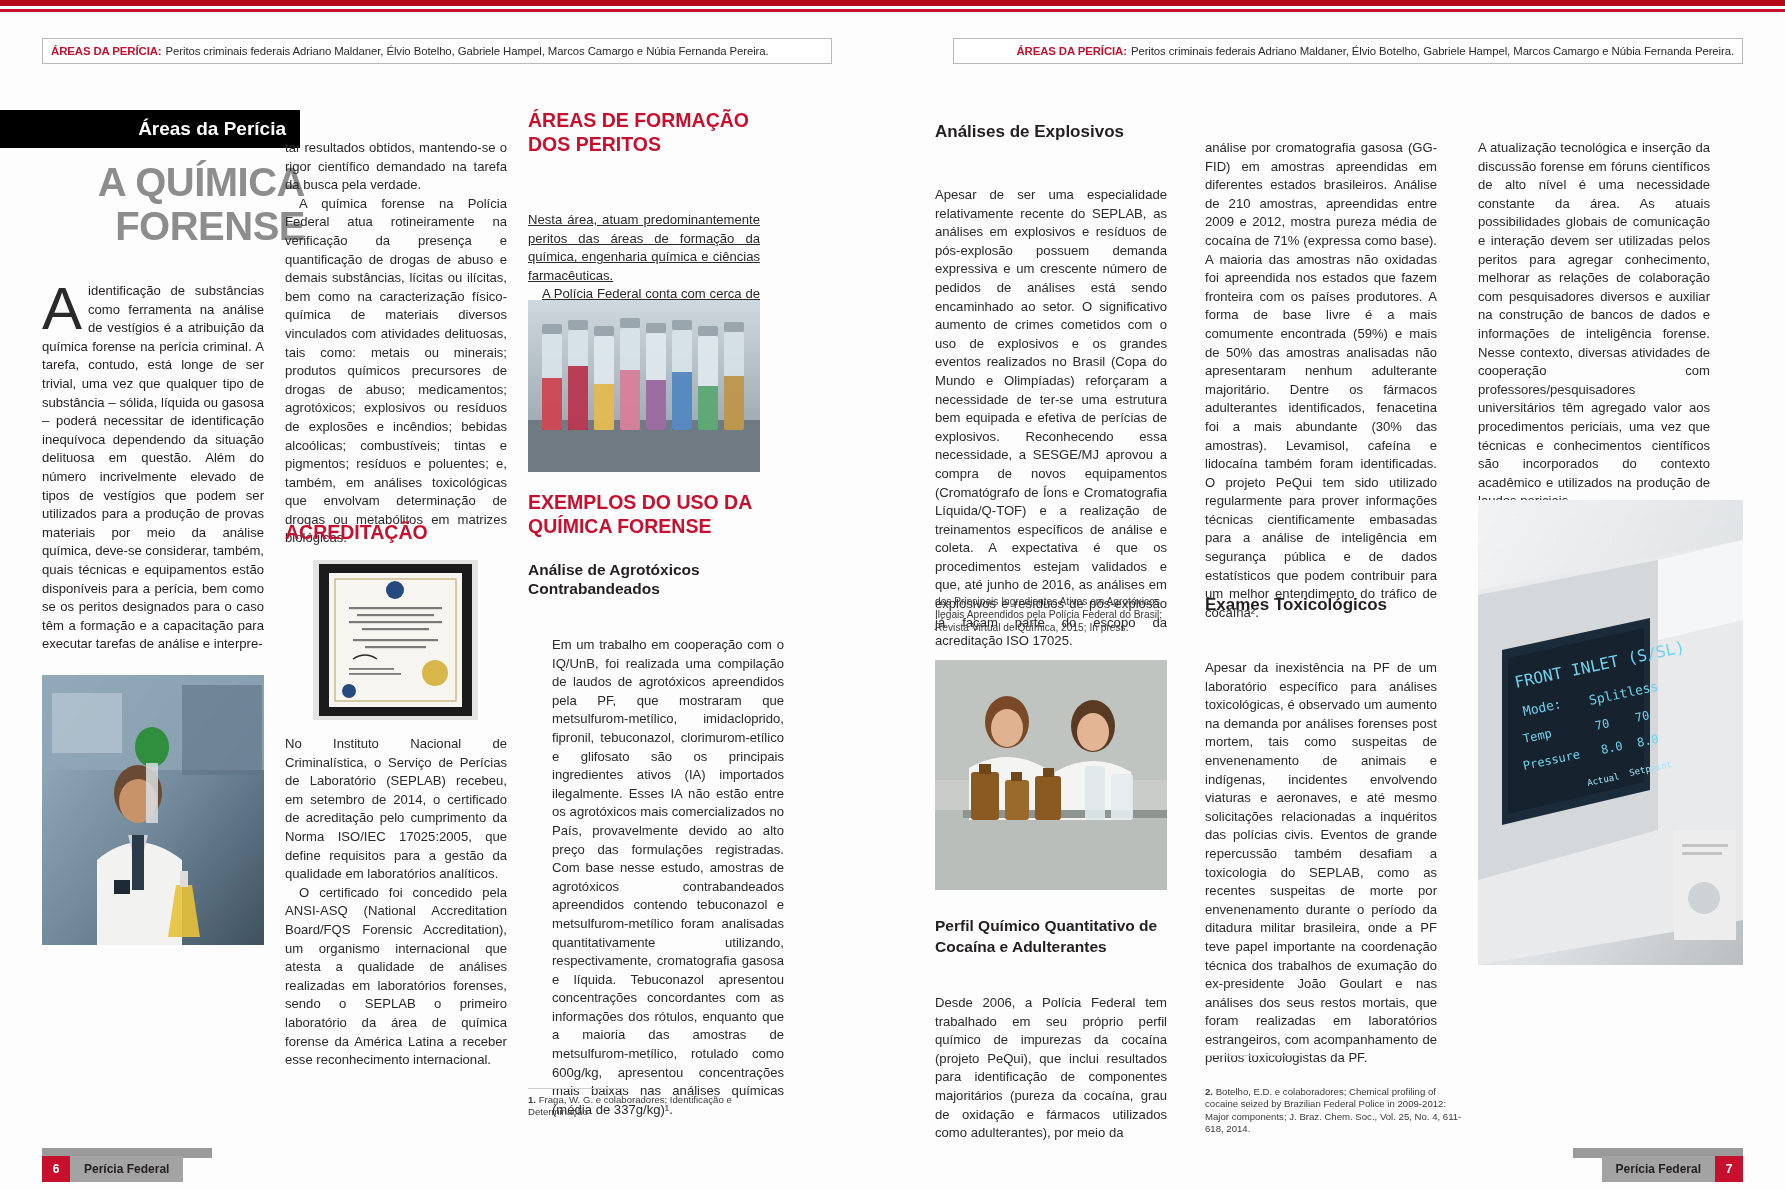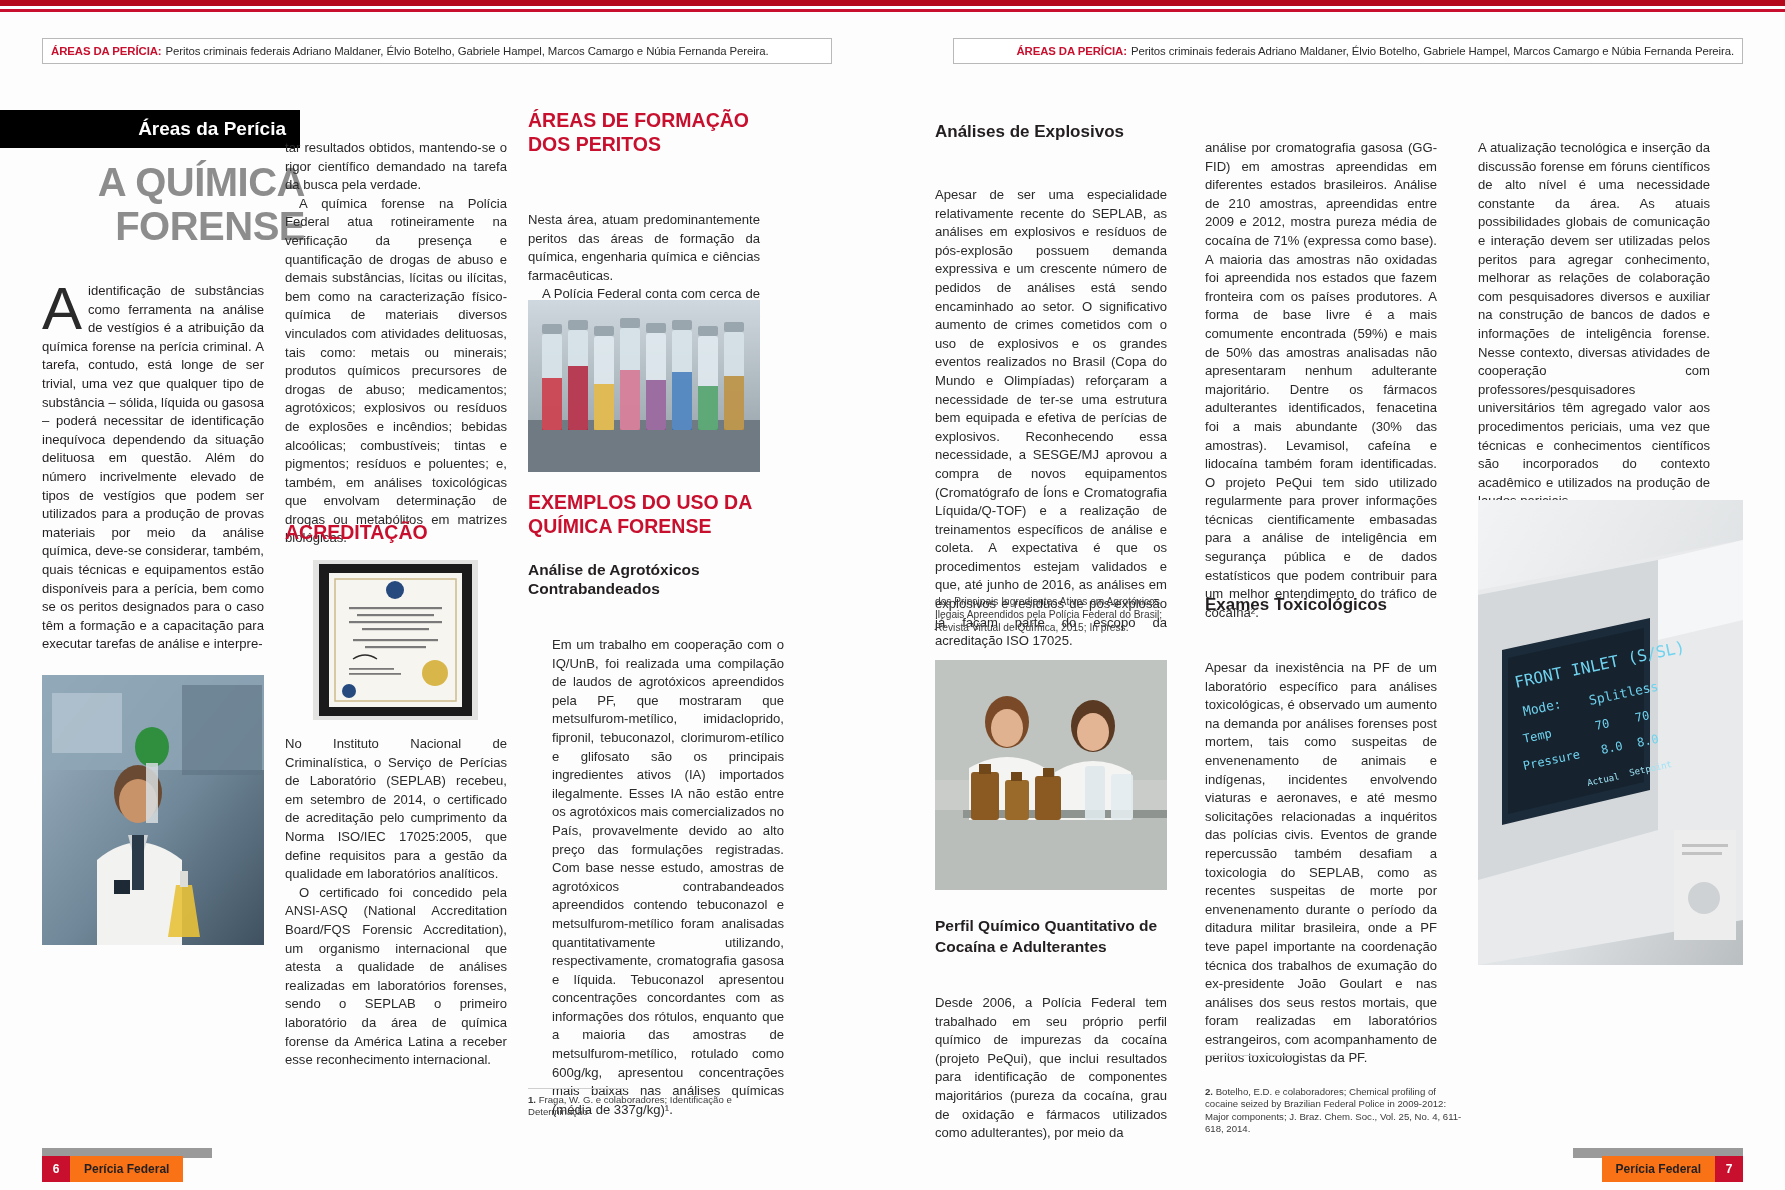--- a/index.html
+++ b/index.html
@@ -171,21 +171,21 @@
     width: 28px;
     height: 26px;
     background: #c8102e;
     color: #fff;
     display: flex;
     align-items: center;
     justify-content: center;
   }
   .folio .nm {
     height: 26px;
-    background: #f97316;
+    background: #a3a3a3;
     color: #231f20;
     display: flex;
     align-items: center;
     padding: 0 14px;
   }
   .folio.left { left: 42px; }
   .folio.right { right: 42px; }
 
   .rule-thin {
     position: absolute;
@@ -277,21 +277,21 @@
       <circle cx="36" cy="131" r="7" fill="#26497e"></circle>
     </svg>
   </div>
 
   <div class="col" style="left:285px; top:704px; width:222px;">
     <p class="first">No Instituto Nacional de Criminalística, o Serviço de Perícias de Laboratório (SEPLAB) recebeu, em setembro de 2014, o certificado de acreditação pelo cumprimento da Norma ISO/IEC 17025:2005, que define requisitos para a gestão da qualidade em laboratórios analíticos.</p>
     <p>O certificado foi concedido pela ANSI-ASQ (National Accreditation Board/FQS Forensic Accreditation), um organismo internacional que atesta a qualidade de análises realizadas em laboratórios forenses, sendo o SEPLAB o primeiro laboratório da área de química forense da América Latina a receber esse reconhecimento internacional.</p>
   </div>
 
   <div class="sec-head" style="left:528px; top:108px; width:232px;">ÁREAS DE FORMAÇÃO DOS PERITOS</div>
-  <div class="col" style="left:528px; top:180px; width:232px;">
+  <div class="col" style="left:528px; top:180px; width:232px;text-decoration:underline;">
     <p class="first">Nesta área, atuam predominantemente peritos das áreas de formação da química, engenharia química e ciências farmacêuticas.</p>
     <p>A Polícia Federal conta com cerca de 200 peritos criminais federais da área espalhados por todo o País.</p>
   </div>
 
   <div class="photo" style="left:528px; top:300px; width:232px; height:172px;">
     <svg class="fill" viewBox="0 0 232 172" preserveAspectRatio="none">
       <defs>
         <linearGradient id="vbg" x1="0" y1="0" x2="0" y2="1">
           <stop offset="0%" stop-color="#cfd8de"></stop>
             <stop offset="100%" stop-color="#8e9aa2"></stop>

